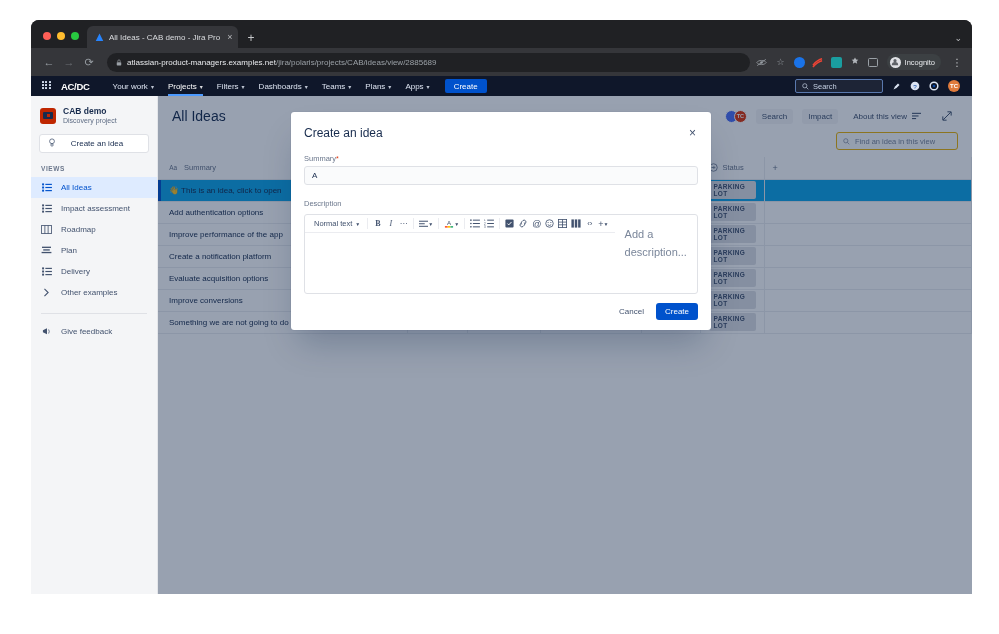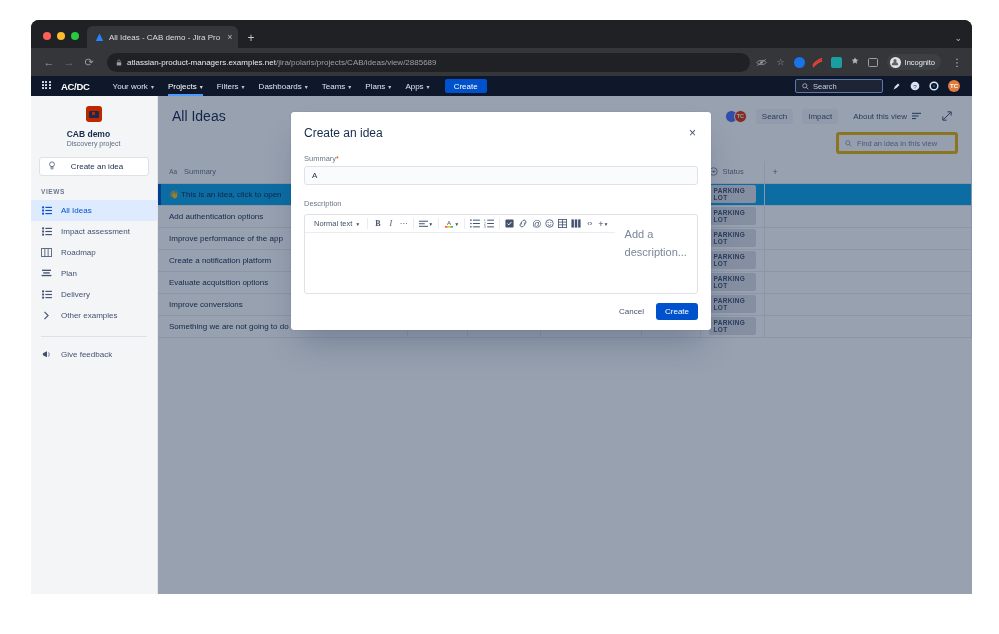--- a/index.html
+++ b/index.html
@@ -133,21 +133,21 @@
 
   
   .body-split { display: flex; height: 498px; background: #fff; }
 
   
   .sidebar {
     width: 127px; background: #f4f5f7; border-right: 1px solid #e4e6ea;
     padding: 10px 0 0 0; flex: 0 0 127px;
     position: relative;
   }
-  .proj-head { display: flex; align-items: center; gap: 7px; padding: 0 10px 0 9px; margin-bottom: 9px; flex-direction: column; }
+  .proj-head { display: flex; align-items: center; gap: 7px; padding: 0 10px 0 9px; margin-bottom: 9px; }
   .proj-icon {
     width: 16px; height: 16px; border-radius: 3px; background: #bf2600;
     position: relative; flex: 0 0 16px;
     display: flex; align-items: center; justify-content: center;
   }
   .proj-icon i {
     width: 10px; height: 7px; background: #172b4d; border-radius: 1px; display: block;
     position: relative;
   }
   .proj-icon i::after {
@@ -186,21 +186,21 @@
   .av { width: 13px; height: 13px; border-radius: 50%; border: 1.2px solid #fff; display:flex; align-items:center; justify-content:center; font-size:5.5px; color:#fff; font-weight:700; }
   .av:nth-child(2) { margin-left: -4px; }
   .hbtn { font-size: 8px; color: #42526e; padding: 3px 6px; border-radius: 3px; display: flex; align-items: center; gap: 5px; }
   .hbtn.ghost { background: #f4f5f7; }
 
   .toolbar-row {
     display: flex; align-items: center; padding: 8px 14px 7px 14px;
   }
   .findbox {
     margin-left: auto; width: 122px; height: 16px;
-    border: 3px solid #eab308; border-radius: 3px; background: #fafbfc;
+    border: 1px solid #eab308; border-radius: 3px; background: #fafbfc;
     display: flex; align-items: center; gap: 5px; padding: 8px 6px;
   }
   .findbox .ph { font-size: 7.5px; color: #7a869a; }
 
   
   .tbl { width: 100%; border-collapse: collapse; table-layout: fixed; }
   .tbl th, .tbl td {
     border: 1px solid #ebecf0; border-left: none; border-right: 1px solid #ebecf0;
     height: 22px; padding: 0 8px; text-align: left; vertical-align: middle;
   }

